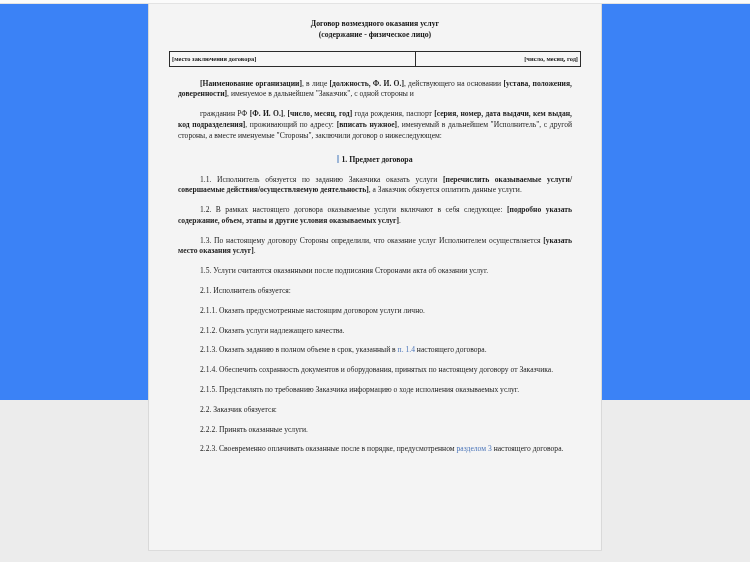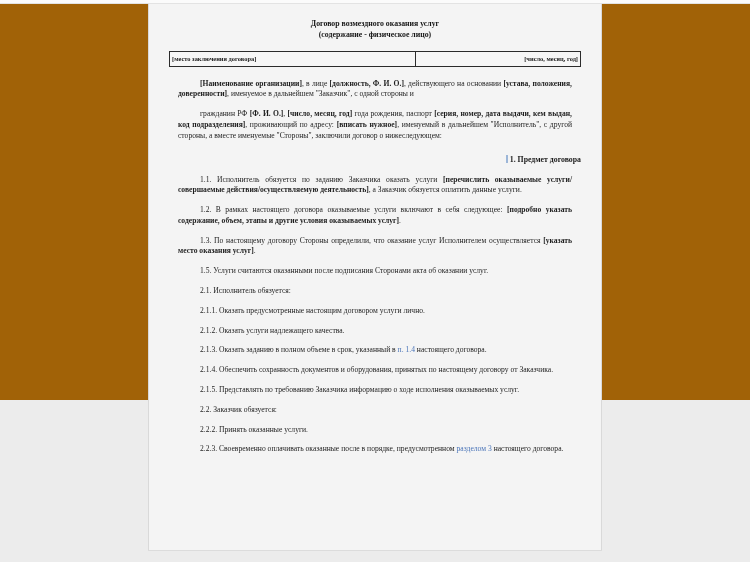--- a/index.html
+++ b/index.html
@@ -10,21 +10,21 @@
     width: 750px;
     height: 562px;
     background: #ececec;
     font-family: "Liberation Serif", "DejaVu Serif", serif;
     overflow: hidden;
   }
   .viewport {
     position: relative;
     width: 750px;
     height: 400px;
-    background: #a16207;
+    background: #3b82f6;
     box-sizing: border-box;
   }
   .top-rule {
     position: absolute;
     top: 0;
     left: 0;
     width: 750px;
     height: 3px;
     background: #fbfbfb;
     border-bottom: 1px solid #e3e3e3;
@@ -82,21 +82,21 @@
 
   p.para {
     margin: 9px;
     text-indent: 22px;
     text-align: justify;
   }
 
   .b { font-weight: bold; }
 
   h2.section {
-    text-align: right;
+    text-align: center;
     font-weight: bold;
     font-size: 7.8px;
     color: #1a1a1a;
     margin: 12px 0 10px 0;
     position: relative;
   }
   .anchor-bar {
     display: inline-block;
     width: 2px;
     height: 7.5px;

